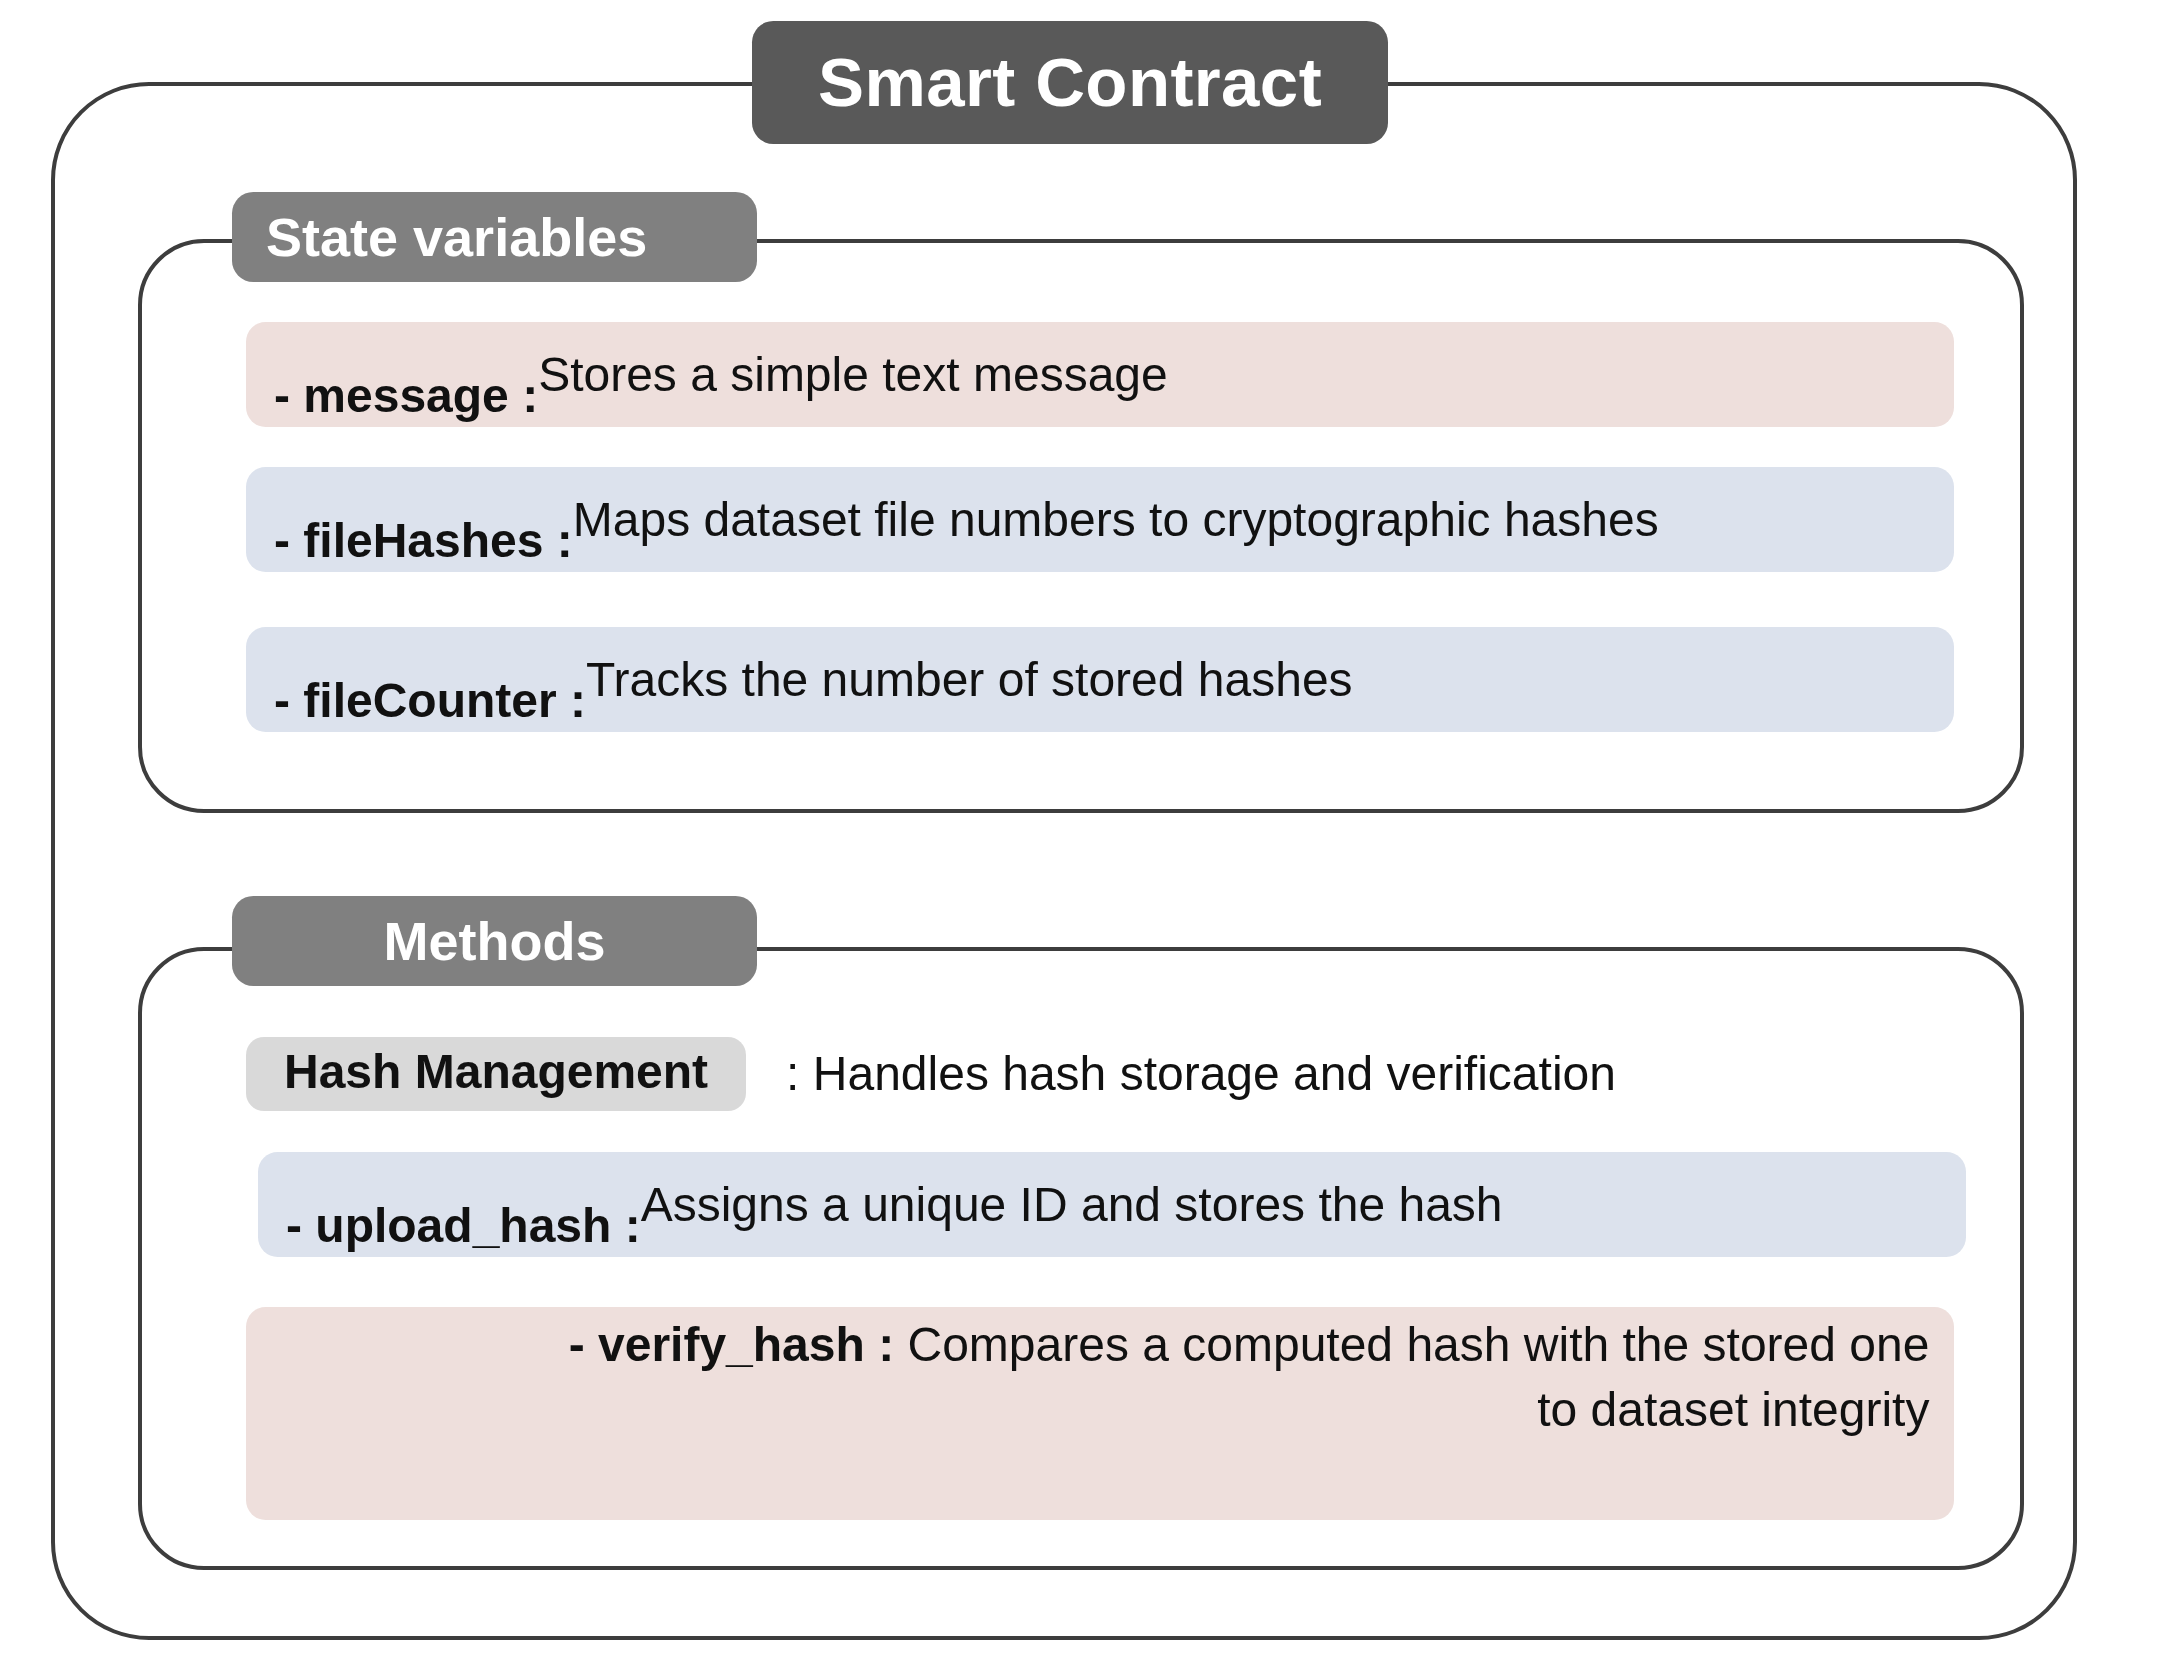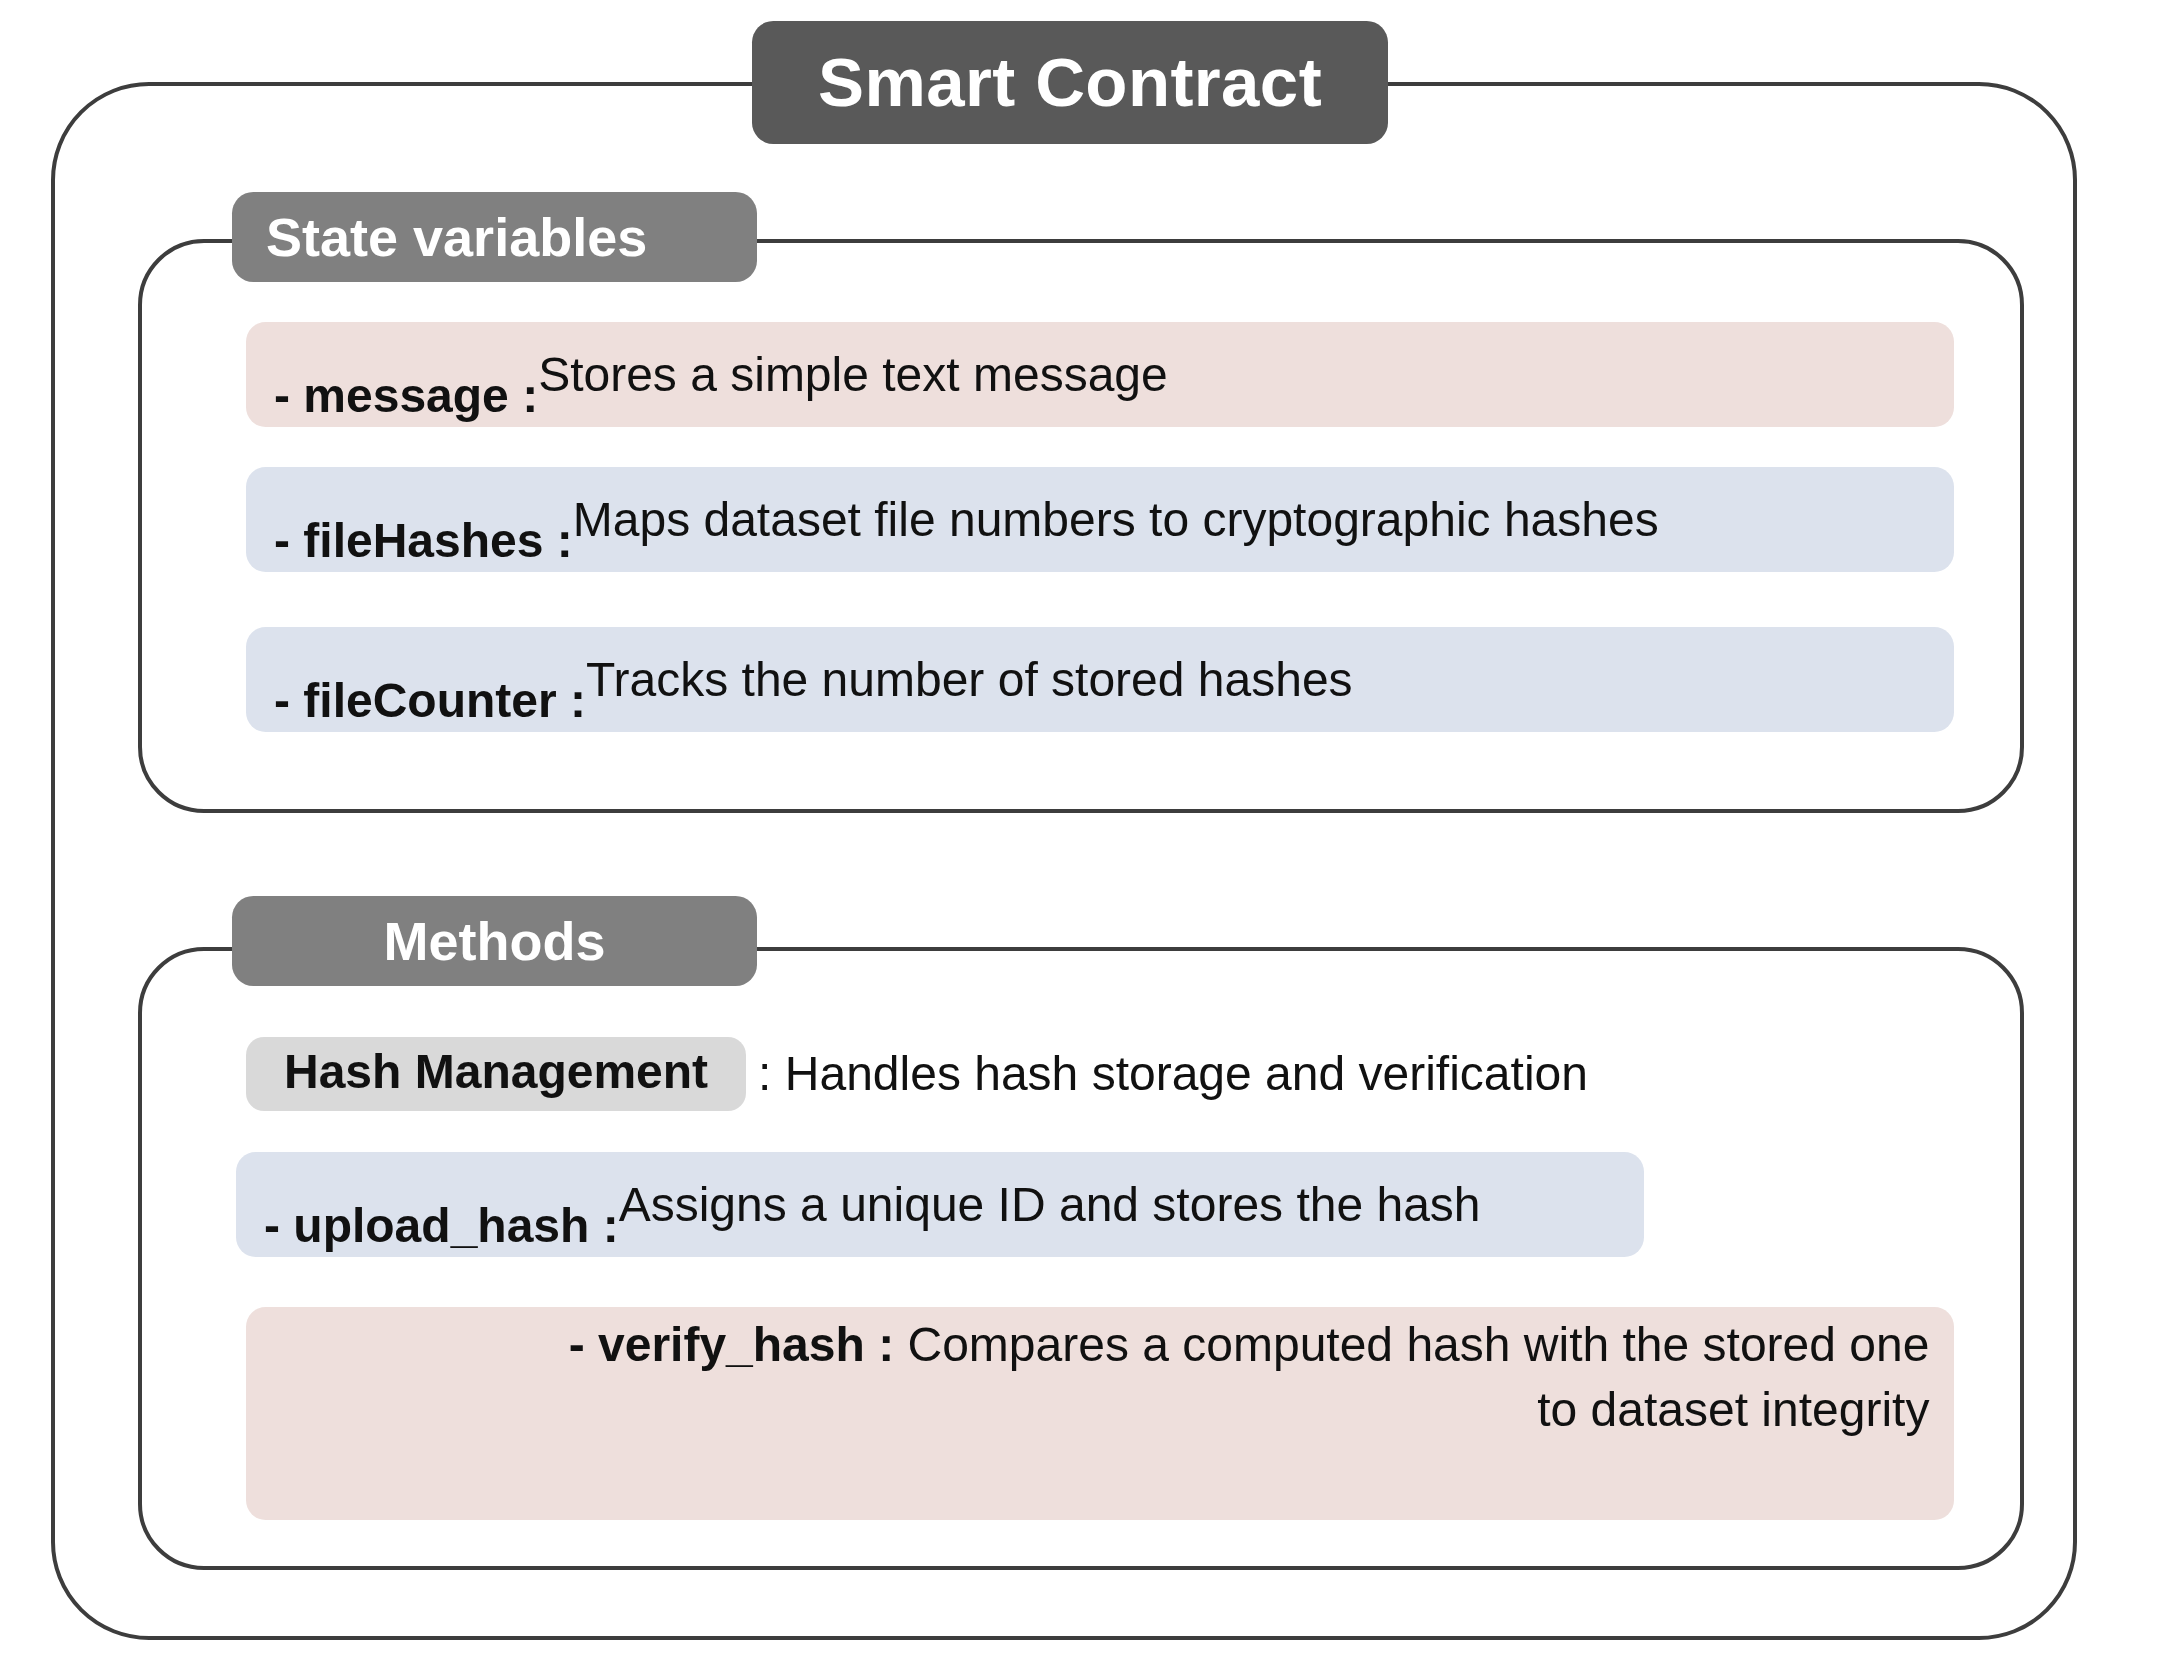--- a/index.html
+++ b/index.html
@@ -133,39 +133,39 @@
     margin-top: 9.8px;
   }
 
   
   #row-message     { left: 246px; top: 322px;  width: 1708px; height: 105px; }
   #row-filehashes  { left: 246px; top: 467px;  width: 1708px; height: 105px; }
   #row-filecounter { left: 246px; top: 627px;  width: 1708px; height: 105px; }
 
   
   #row-hashmgmt    { left: 246px; top: 1025px; width: 1708px; height: 98px; }
-  #row-upload      { left: 236px; top: 1152px; width: 1408px; height: 105px; }
+  #row-upload      { left: 258px; top: 1152px; width: 1708px; height: 105px; }
   #row-verify      { left: 246px; top: 1307px; width: 1708px; height: 213px; }
 
   
   .chip {
     display: inline-flex;
     align-items: center;
     justify-content: center;
     background: #d9d9d9;
     border-radius: 18px;
     font-weight: bold;
     padding: 11.5px 38px 14.8px 38px;
     font-size: 48px;
     line-height: 1;
     white-space: nowrap;
   }
   .chip-after {
     font-weight: normal;
-    margin-left: 12px;
+    margin-left: 40px;
     white-space: nowrap;
   }
 </style>
 </head>
 <body>
 
 <div id="stage">
 
   <div class="outer-frame"></div>
 

